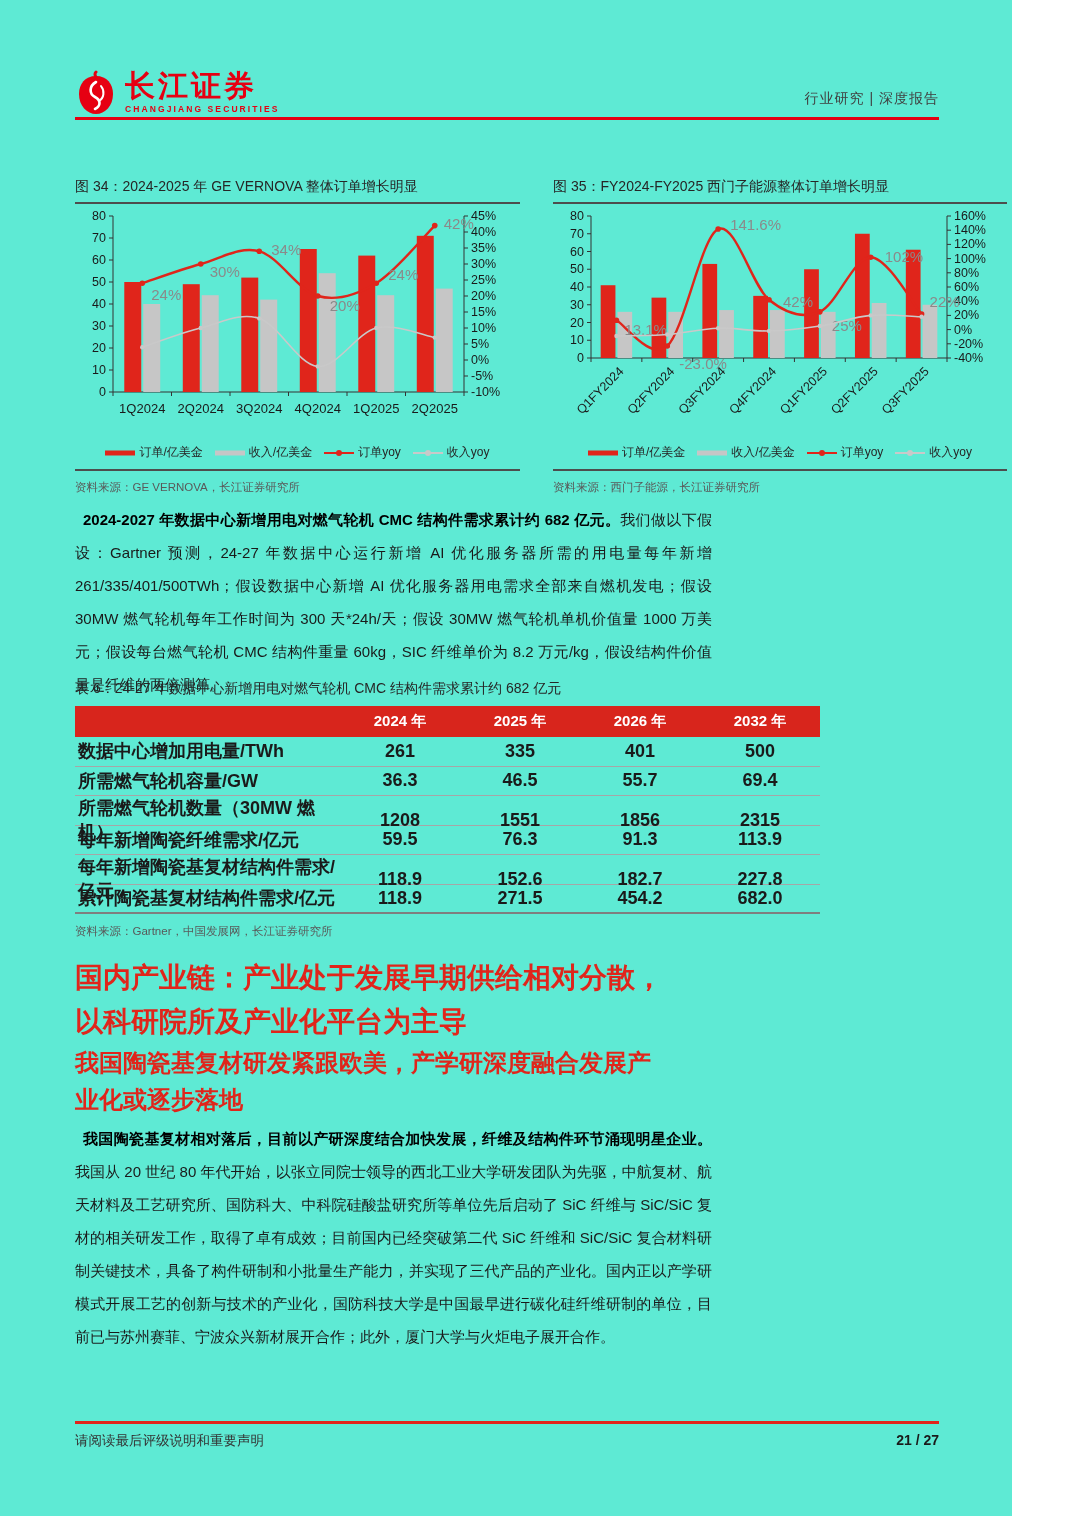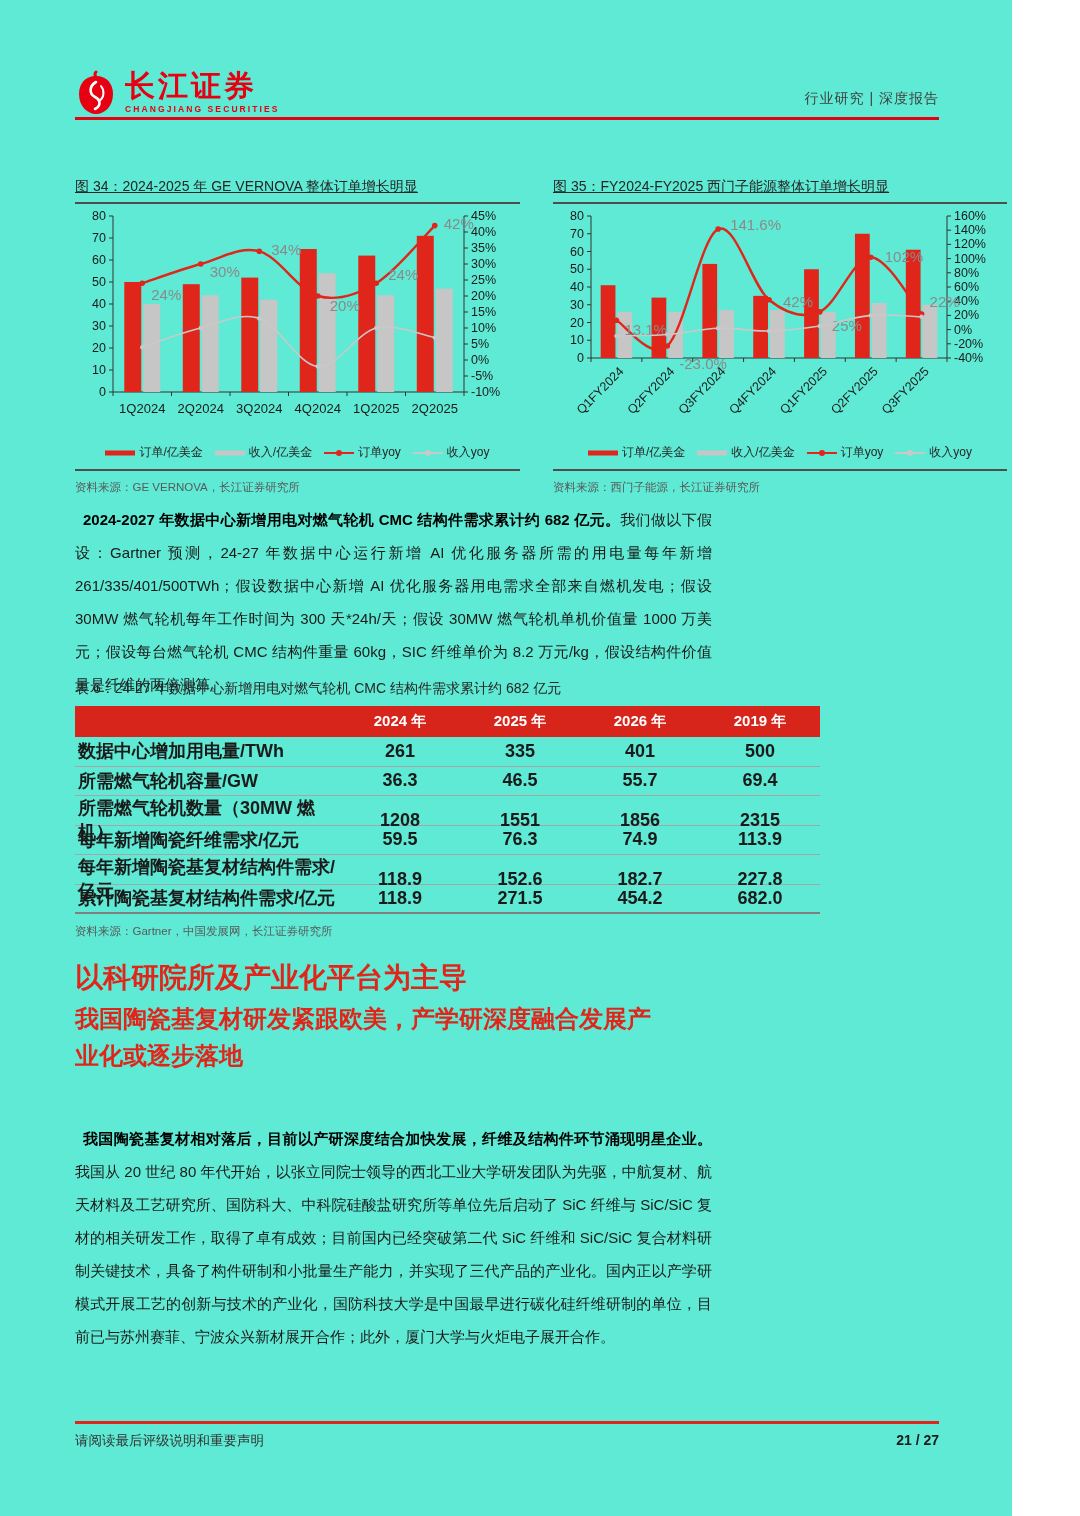--- a/index.html
+++ b/index.html
@@ -11,21 +11,21 @@
   .logo-wrap { position:absolute; left:75px; top:70px; display:flex; align-items:flex-start; gap:8px; }
   .logo-text-cn { font-size:30px; font-weight:bold; color:#e60012; letter-spacing:3px; line-height:32px; }
   .logo-text-en { font-size:8.5px; font-weight:bold; color:#e60012; letter-spacing:2.1px; margin-top:2px; }
   .header-right { position:absolute; right:73px; top:90px; font-size:14px; color:#404040; letter-spacing:1px; }
   .header-rule { position:absolute; left:75px; right:73px; top:117px; height:3px; background:#e60012; }
 
   
   .figure { position:absolute; top:178px; }
   .fig-a { left:75px; width:445px; }
   .fig-b { left:553px; width:454px; }
-  .fig-title { font-size:14px; color:#262626; padding-bottom:6px; border-bottom:2px solid #4d4d4d;text-decoration:underline; }
+  .fig-title { font-size:14px; color:#262626; padding-bottom:6px; border-bottom:2px solid #4d4d4d; }
   .fig-legend { display:flex; justify-content:center; align-items:center; gap:12px; font-size:12px; color:#262626; margin-top:2px; }
   .legend-item { display:flex; align-items:center; gap:4px; }
   .fig-divider { border-bottom:2px solid #4d4d4d; margin-top:8px; }
   .fig-source { font-size:11.5px; color:#595959; margin-top:9px; }
 
   
   .para { position:absolute; left:75px; width:637px; font-size:15px; line-height:33px; text-align:justify; color:#1a1a1a; }
   .para b { color:#000;margin-left:8px; }
   .para-1 { top:503px; }
   .para-2 { top:1122px; }
@@ -330,21 +330,21 @@
 
   <p class="para para-1"><b>2024-2027 年数据中心新增用电对燃气轮机 CMC 结构件需求累计约 682 亿元。</b><span>我们做以下假设：Gartner 预测，24-27 年数据中心运行新增 AI 优化服务器所需的用电量每年新增 261/335/401/500TWh；假设数据中心新增 AI 优化服务器用电需求全部来自燃机发电；假设 30MW 燃气轮机每年工作时间为 300 天*24h/天；假设 30MW 燃气轮机单机价值量 1000 万美元；假设每台燃气轮机 CMC 结构件重量 60kg，SIC 纤维单价为 8.2 万元/kg，假设结构件价值量是纤维的两倍测算。</span></p>
 
   <div class="table-block">
     <div class="tbl-title">表 6：24-27 年数据中心新增用电对燃气轮机 CMC 结构件需求累计约 682 亿元</div>
     <div class="tbl-head">
         <div></div>
         <div>2024 年</div>
         <div>2025 年</div>
         <div>2026 年</div>
-        <div>2019 年</div>
+        <div>2032 年</div>
       </div>
     <div id="tbl-body">
         <div class="tbl-row">
           <div>数据中心增加用电量/TWh</div>
           <div>261</div>
           <div>335</div>
           <div>401</div>
           <div>500</div>
         </div>
         <div class="tbl-row">
@@ -358,21 +358,21 @@
           <div>所需燃气轮机数量（30MW 燃机）</div>
           <div>1208</div>
           <div>1551</div>
           <div>1856</div>
           <div>2315</div>
         </div>
         <div class="tbl-row">
           <div>每年新增陶瓷纤维需求/亿元</div>
           <div>59.5</div>
           <div>76.3</div>
-          <div>74.9</div>
+          <div>91.3</div>
           <div>113.9</div>
         </div>
         <div class="tbl-row">
           <div>每年新增陶瓷基复材结构件需求/亿元</div>
           <div>118.9</div>
           <div>152.6</div>
           <div>182.7</div>
           <div>227.8</div>
         </div>
         <div class="tbl-row">
@@ -381,20 +381,21 @@
           <div>271.5</div>
           <div>454.2</div>
           <div>682.0</div>
         </div>
       </div>
     <div class="tbl-source">资料来源：Gartner，中国发展网，长江证券研究所</div>
   </div>
 
   <div class="sec">
     <div class="h1">
+      <div>国内产业链：产业处于发展早期供给相对分散，</div>
       <div>以科研院所及产业化平台为主导</div>
     </div>
     <div class="h2">
       <div>我国陶瓷基复材研发紧跟欧美，产学研深度融合发展产</div>
       <div>业化或逐步落地</div>
     </div>
   </div>
 
   <p class="para para-2"><b>我国陶瓷基复材相对落后，目前以产研深度结合加快发展，纤维及结构件环节涌现明星企业。</b><span>我国从 20 世纪 80 年代开始，以张立同院士领导的西北工业大学研发团队为先驱，中航复材、航天材料及工艺研究所、国防科大、中科院硅酸盐研究所等单位先后启动了 SiC 纤维与 SiC/SiC 复材的相关研发工作，取得了卓有成效；目前国内已经突破第二代 SiC 纤维和 SiC/SiC 复合材料研制关键技术，具备了构件研制和小批量生产能力，并实现了三代产品的产业化。国内正以产学研模式开展工艺的创新与技术的产业化，国防科技大学是中国最早进行碳化硅纤维研制的单位，目前已与苏州赛菲、宁波众兴新材展开合作；此外，厦门大学与火炬电子展开合作。</span></p>
 

